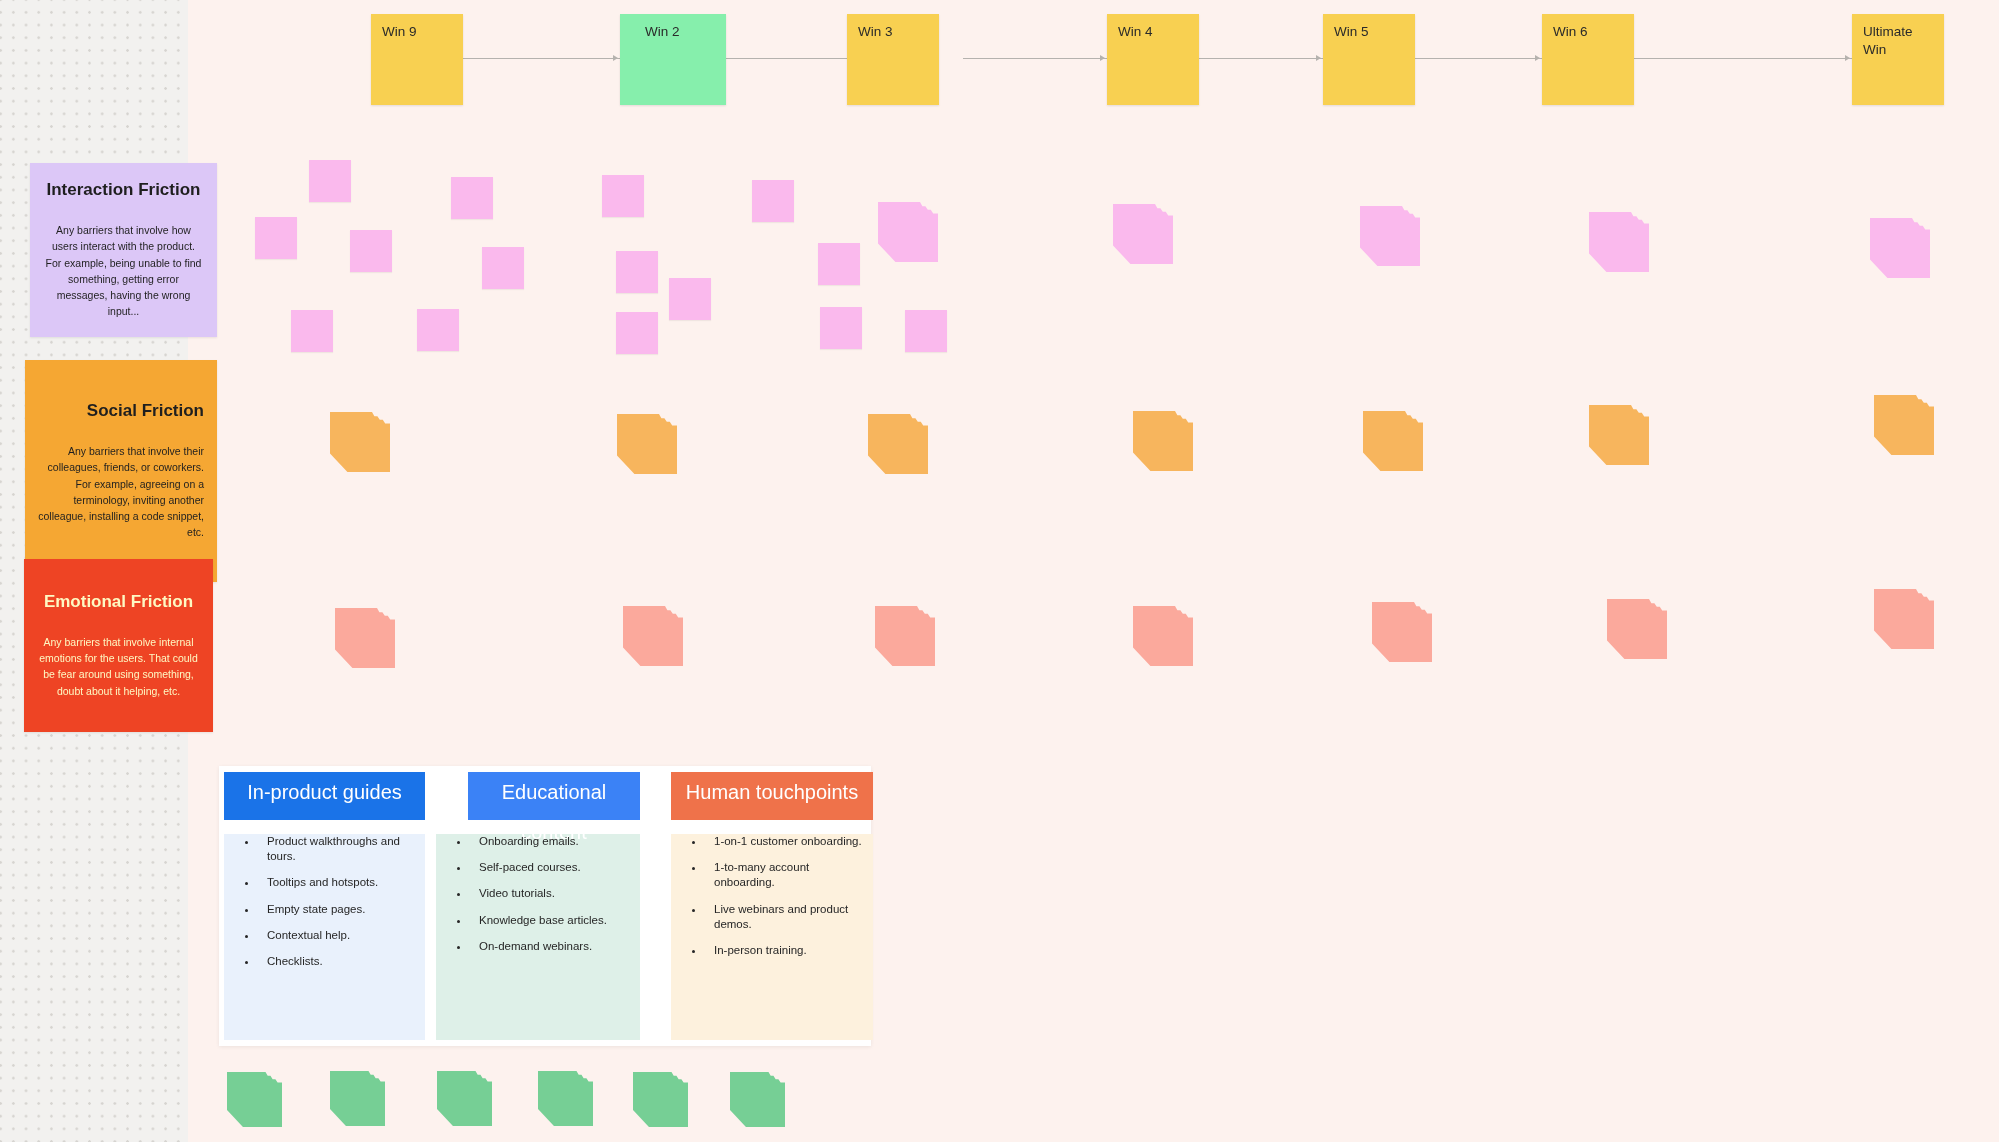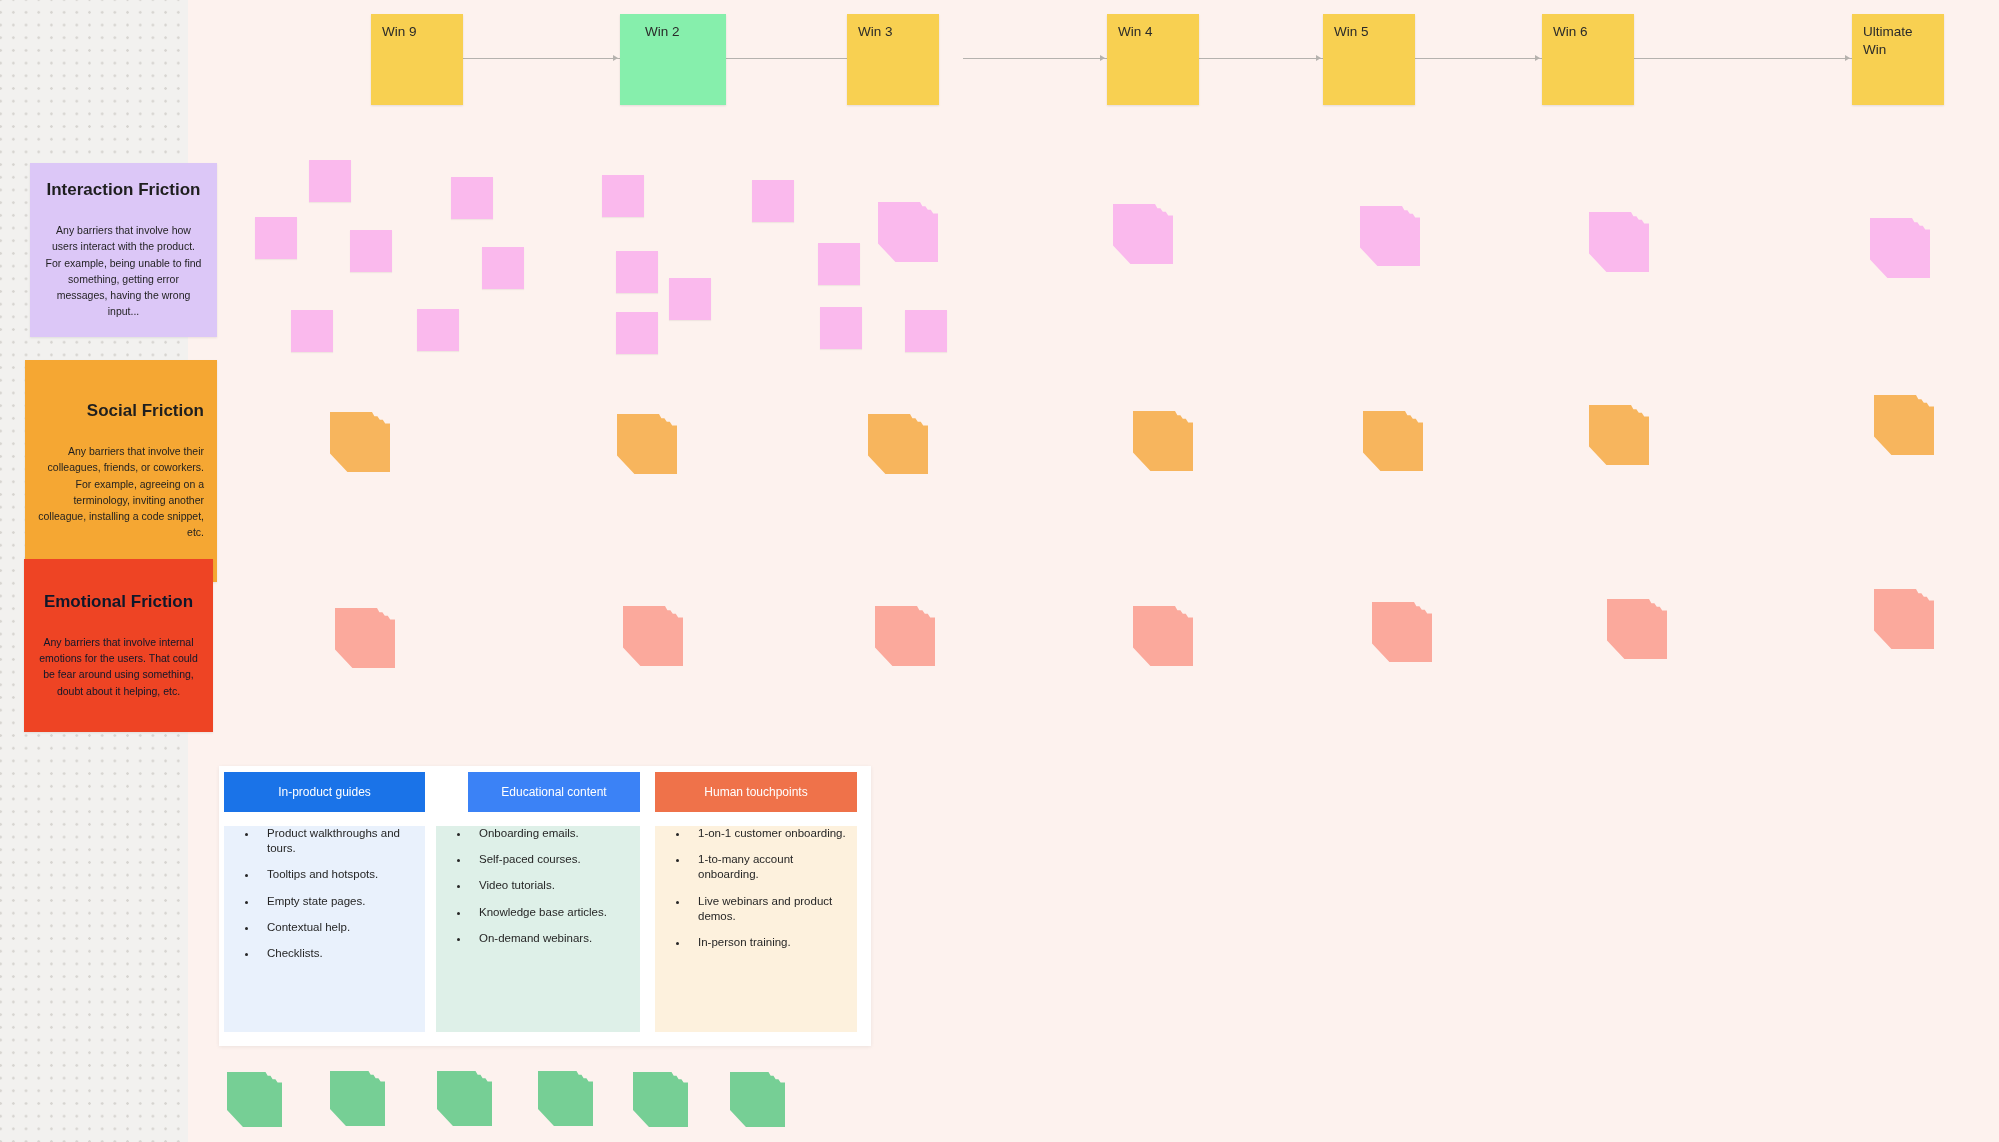--- a/index.html
+++ b/index.html
@@ -39,23 +39,23 @@
     box-shadow:none;
   }
   
   .panel{
     position:absolute;left:219px;top:766px;width:652px;height:280px;
     background:#ffffff;box-shadow:0 1px 4px rgba(0,0,0,.07);
   }
   .tp-list{position:absolute;top:6px;height:246px;box-sizing:border-box}
   .tp-list:nth-child(1){left:5px;width:201px}
   .tp-list:nth-child(2){left:217px;width:204px}
-  .tp-list:nth-child(3){left:436px;width:202px}
+  .tp-list:nth-child(3){left:452px;width:202px}
   .tp-header{
-    height:40px;line-height:40px;text-align:center;color:#ffffff;font-size:12px;
+    height:48px;line-height:40px;text-align:center;color:#ffffff;font-size:20px;
   }
   .tp-body{height:206px}
   ul.tp-items{margin:14px 0 0;padding:0 6px 0 34px;list-style:disc}
   .tp-items li{
     font-size:11.5px;line-height:1.32;margin-bottom:11px;color:#262626;padding-left:9px;
   }
 </style>
 </head>
 <body>
 
@@ -94,21 +94,21 @@
   </div>
 <div id="categories-layer">
     <div class="category-card" style="left: 30px; top: 163px; width: 187px; height: 174px; background: rgb(220, 199, 247); color: rgb(31, 31, 31); align-items: center;">
       <div class="category-title">Interaction Friction</div>
       <div class="category-desc">Any barriers that involve how users interact with the product. For example, being unable to find something, getting error messages, having the wrong input...</div>
     </div>
     <div class="category-card" style="left: 25px; top: 360px; width: 192px; height: 222px; background: rgb(245, 167, 51); color: rgb(31, 31, 31); text-align: right;">
       <div class="category-title">Social Friction</div>
       <div class="category-desc">Any barriers that involve their colleagues, friends, or coworkers. For example, agreeing on a terminology, inviting another colleague, installing a code snippet, etc.</div>
     </div>
-    <div class="category-card" style="left: 24px; top: 559px; width: 189px; height: 173px; background: rgb(238, 68, 36); color: #0f172a;">
+    <div class="category-card" style="left: 24px; top: 559px; width: 189px; height: 173px; background: rgb(238, 68, 36); color: #fef9c3;">
       <div class="category-title">Emotional Friction</div>
       <div class="category-desc">Any barriers that involve internal emotions for the users. That could be fear around using something, doubt about it helping, etc.</div>
     </div>
   </div>
 <div id="stickies-layer">
     <div class="sticky plain" style="left: 309px; top: 160px; width: 42px; height: 42px; background: rgb(250, 185, 237);"></div>
     <div class="sticky plain" style="left: 451px; top: 177px; width: 42px; height: 42px; background: rgb(250, 185, 237);"></div>
     <div class="sticky plain" style="left: 602px; top: 175px; width: 42px; height: 42px; background: rgb(250, 185, 237);"></div>
     <div class="sticky plain" style="left: 752px; top: 180px; width: 42px; height: 42px; background: rgb(250, 185, 237);"></div>
     <div class="sticky plain" style="left: 255px; top: 217px; width: 42px; height: 42px; background: rgb(250, 185, 237);"></div>

